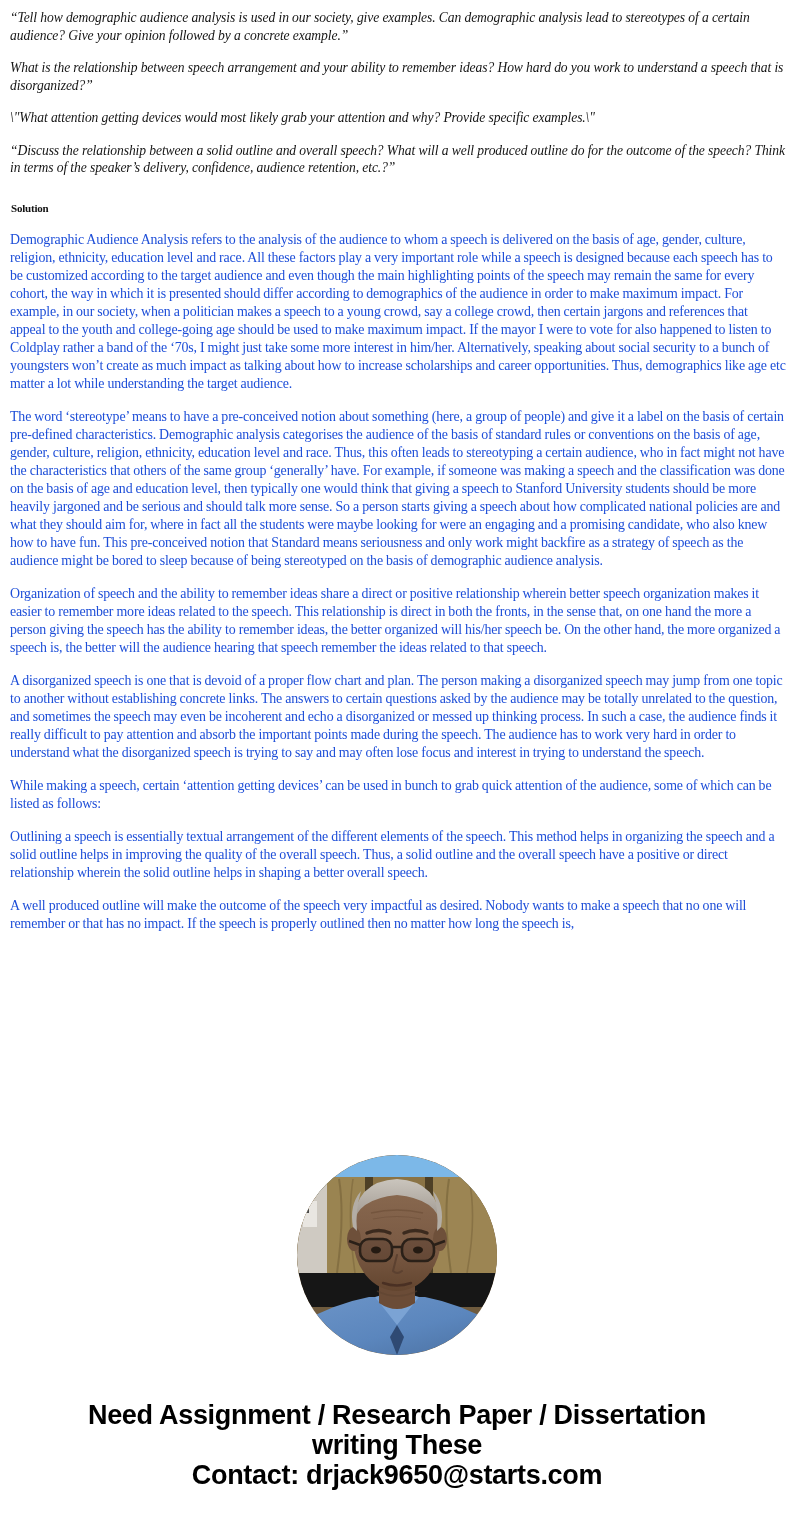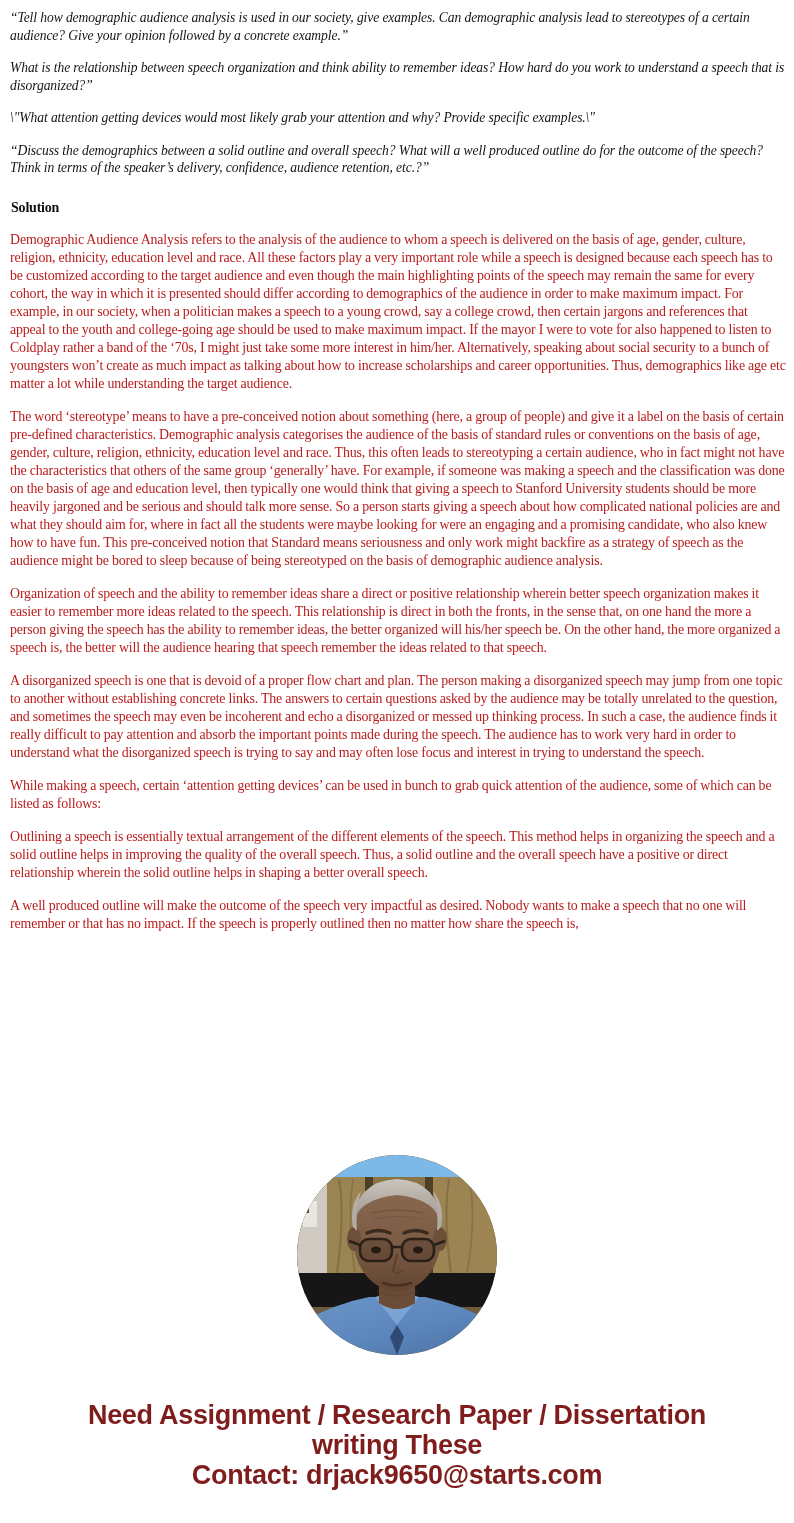--- a/index.html
+++ b/index.html
@@ -40,34 +40,34 @@
     margin: 0 0 15px 0;
     text-align: left;
     letter-spacing: -0.1px;
   }
   .question:last-child { margin-bottom: 0; }
 
   
   .solution-heading {
     font-family: "Liberation Serif", "DejaVu Serif", serif;
     font-weight: bold;
-    font-size: 14px;
+    font-size: 11px;
     line-height: 20px;
     color: #111111;
     margin: 21px 0 13px 1px;
     letter-spacing: -0.2px;
   }
 
   
   .body-copy { margin: 0; }
   .para {
     font-family: "Liberation Serif", "DejaVu Serif", serif;
     font-size: 13.9px;
     line-height: 18px;
-    color: #b91c1c;
+    color: #1d4ed8;
     margin: 0 0 15px 0;
     text-align: left;
     letter-spacing: -0.15px;
     word-spacing: -0.2px;
   }
   .para.clipped {
     margin-bottom: 0;
     max-height: 36px;
     overflow: hidden;
   }
@@ -92,51 +92,51 @@
 
   
   .footer {
     position: absolute;
     left: 0;
     top: 1400px;
     width: 794px;
     text-align: center;
     font-family: "Liberation Sans", "DejaVu Sans", sans-serif;
     font-weight: bold;
-    color: #7f1d1d;
+    color: #000000;
   }
   .footer-line {
     font-size: 27px;
     line-height: 30px;
     letter-spacing: -0.3px;
     white-space: nowrap;
   }
 </style>
 </head>
 <body>
 
 <div class="page">
 
   <div class="questions">
     <p class="question">“Tell how demographic audience analysis is used in our society, give examples. Can demographic analysis lead to stereotypes of a certain audience? Give your opinion followed by a concrete example.”</p>
-    <p class="question">What is the relationship between speech organization and think ability to remember ideas? How hard do you work to understand a speech that is disorganized?”</p>
+    <p class="question">What is the relationship between speech arrangement and your ability to remember ideas? How hard do you work to understand a speech that is disorganized?”</p>
     <p class="question">\"What attention getting devices would most likely grab your attention and why? Provide specific examples.\"</p>
-    <p class="question">“Discuss the demographics between a solid outline and overall speech? What will a well produced outline do for the outcome of the speech? Think in terms of the speaker’s delivery, confidence, audience retention, etc.?”</p>
+    <p class="question">“Discuss the relationship between a solid outline and overall speech? What will a well produced outline do for the outcome of the speech? Think in terms of the speaker’s delivery, confidence, audience retention, etc.?”</p>
   </div>
 
   <h2 class="solution-heading">Solution</h2>
 
   <div class="body-copy">
     <p class="para">Demographic Audience Analysis refers to the analysis of the audience to whom a speech is delivered on the basis of age, gender, culture, religion, ethnicity, education level and race. All these factors play a very important role while a speech is designed because each speech has to be customized according to the target audience and even though the main highlighting points of the speech may remain the same for every cohort, the way in which it is presented should differ according to demographics of the audience in order to make maximum impact. For example, in our society, when a politician makes a speech to a young crowd, say a college crowd, then certain jargons and references that appeal to the youth and college-going age should be used to make maximum impact. If the mayor I were to vote for also happened to listen to Coldplay rather a band of the ‘70s, I might just take some more interest in him/her. Alternatively, speaking about social security to a bunch of youngsters won’t create as much impact as talking about how to increase scholarships and career opportunities. Thus, demographics like age etc matter a lot while understanding the target audience.</p>
     <p class="para">The word ‘stereotype’ means to have a pre-conceived notion about something (here, a group of people) and give it a label on the basis of certain pre-defined characteristics. Demographic analysis categorises the audience of the basis of standard rules or conventions on the basis of age, gender, culture, religion, ethnicity, education level and race. Thus, this often leads to stereotyping a certain audience, who in fact might not have the characteristics that others of the same group ‘generally’ have. For example, if someone was making a speech and the classification was done on the basis of age and education level, then typically one would think that giving a speech to Stanford University students should be more heavily jargoned and be serious and should talk more sense. So a person starts giving a speech about how complicated national policies are and what they should aim for, where in fact all the students were maybe looking for were an engaging and a promising candidate, who also knew how to have fun. This pre-conceived notion that Standard means seriousness and only work might backfire as a strategy of speech as the audience might be bored to sleep because of being stereotyped on the basis of demographic audience analysis.</p>
     <p class="para">Organization of speech and the ability to remember ideas share a direct or positive relationship wherein better speech organization makes it easier to remember more ideas related to the speech. This relationship is direct in both the fronts, in the sense that, on one hand the more a person giving the speech has the ability to remember ideas, the better organized will his/her speech be. On the other hand, the more organized a speech is, the better will the audience hearing that speech remember the ideas related to that speech.</p>
     <p class="para">A disorganized speech is one that is devoid of a proper flow chart and plan. The person making a disorganized speech may jump from one topic to another without establishing concrete links. The answers to certain questions asked by the audience may be totally unrelated to the question, and sometimes the speech may even be incoherent and echo a disorganized or messed up thinking process. In such a case, the audience finds it really difficult to pay attention and absorb the important points made during the speech. The audience has to work very hard in order to understand what the disorganized speech is trying to say and may often lose focus and interest in trying to understand the speech.</p>
     <p class="para">While making a speech, certain ‘attention getting devices’ can be used in bunch to grab quick attention of the audience, some of which can be listed as follows:</p>
     <p class="para">Outlining a speech is essentially textual arrangement of the different elements of the speech. This method helps in organizing the speech and a solid outline helps in improving the quality of the overall speech. Thus, a solid outline and the overall speech have a positive or direct relationship wherein the solid outline helps in shaping a better overall speech.</p>
-    <p class="para clipped">A well produced outline will make the outcome of the speech very impactful as desired. Nobody wants to make a speech that no one will remember or that has no impact. If the speech is properly outlined then no matter how share the speech is,</p>
+    <p class="para clipped">A well produced outline will make the outcome of the speech very impactful as desired. Nobody wants to make a speech that no one will remember or that has no impact. If the speech is properly outlined then no matter how long the speech is,</p>
   </div>
 
   <div class="avatar-wrap">
     <div class="avatar">
       <svg viewBox="0 0 200 200" xmlns="http://www.w3.org/2000/svg">
         <defs>
           <clipPath id="circleClip">
               <circle cx="100" cy="100" r="100"></circle>
             </clipPath>
           <linearGradient id="skinG" x1="0" y1="0" x2="0" y2="1">

